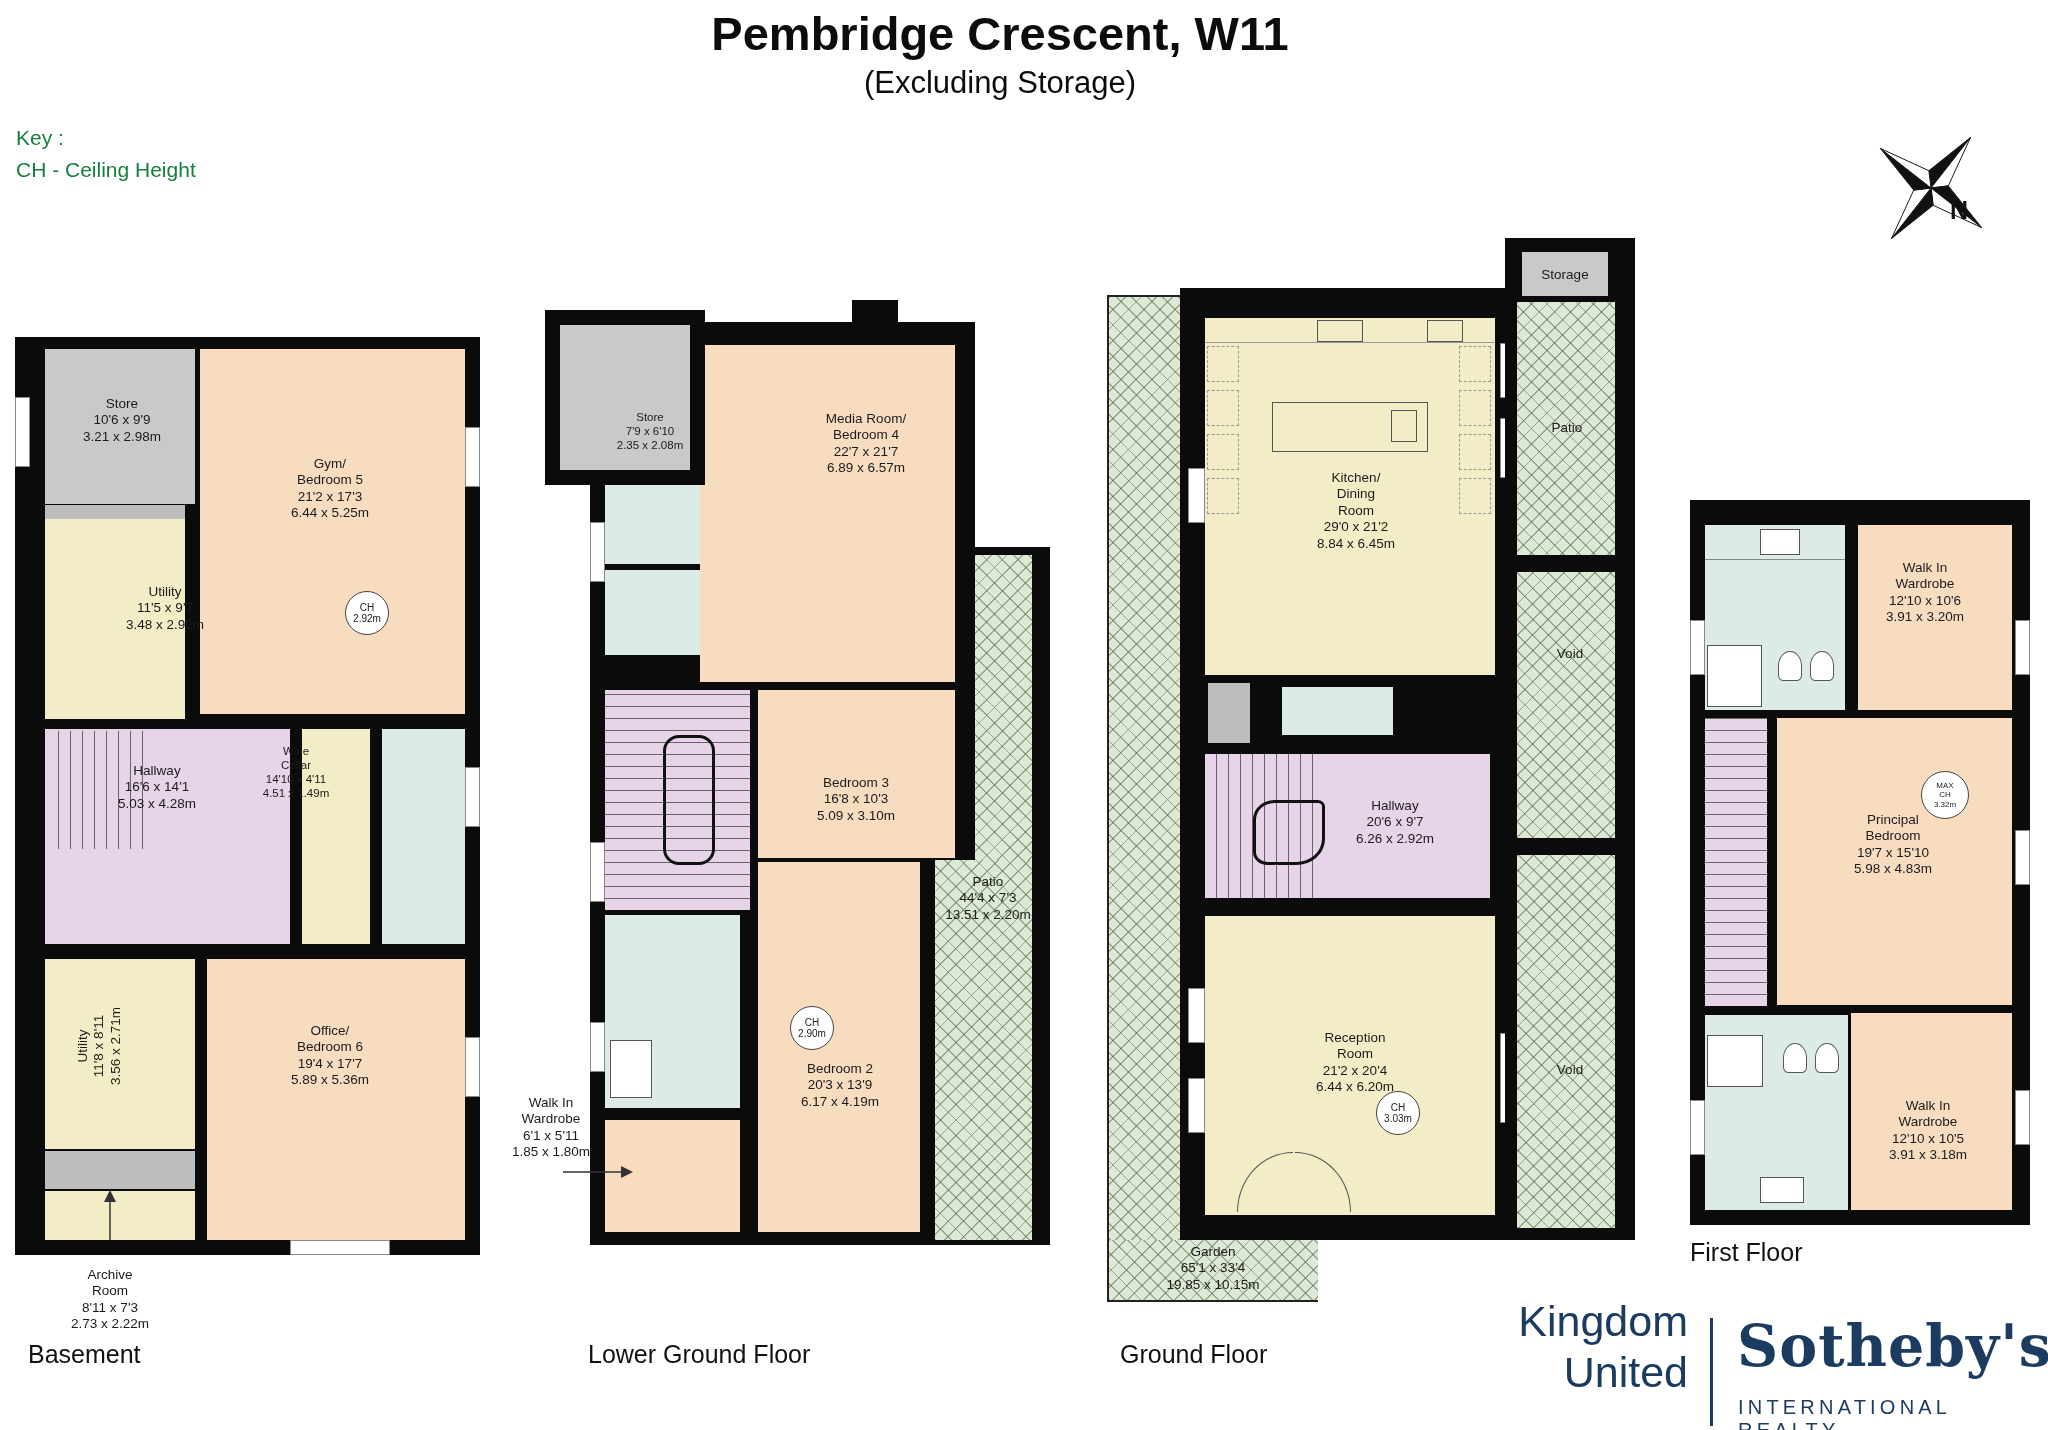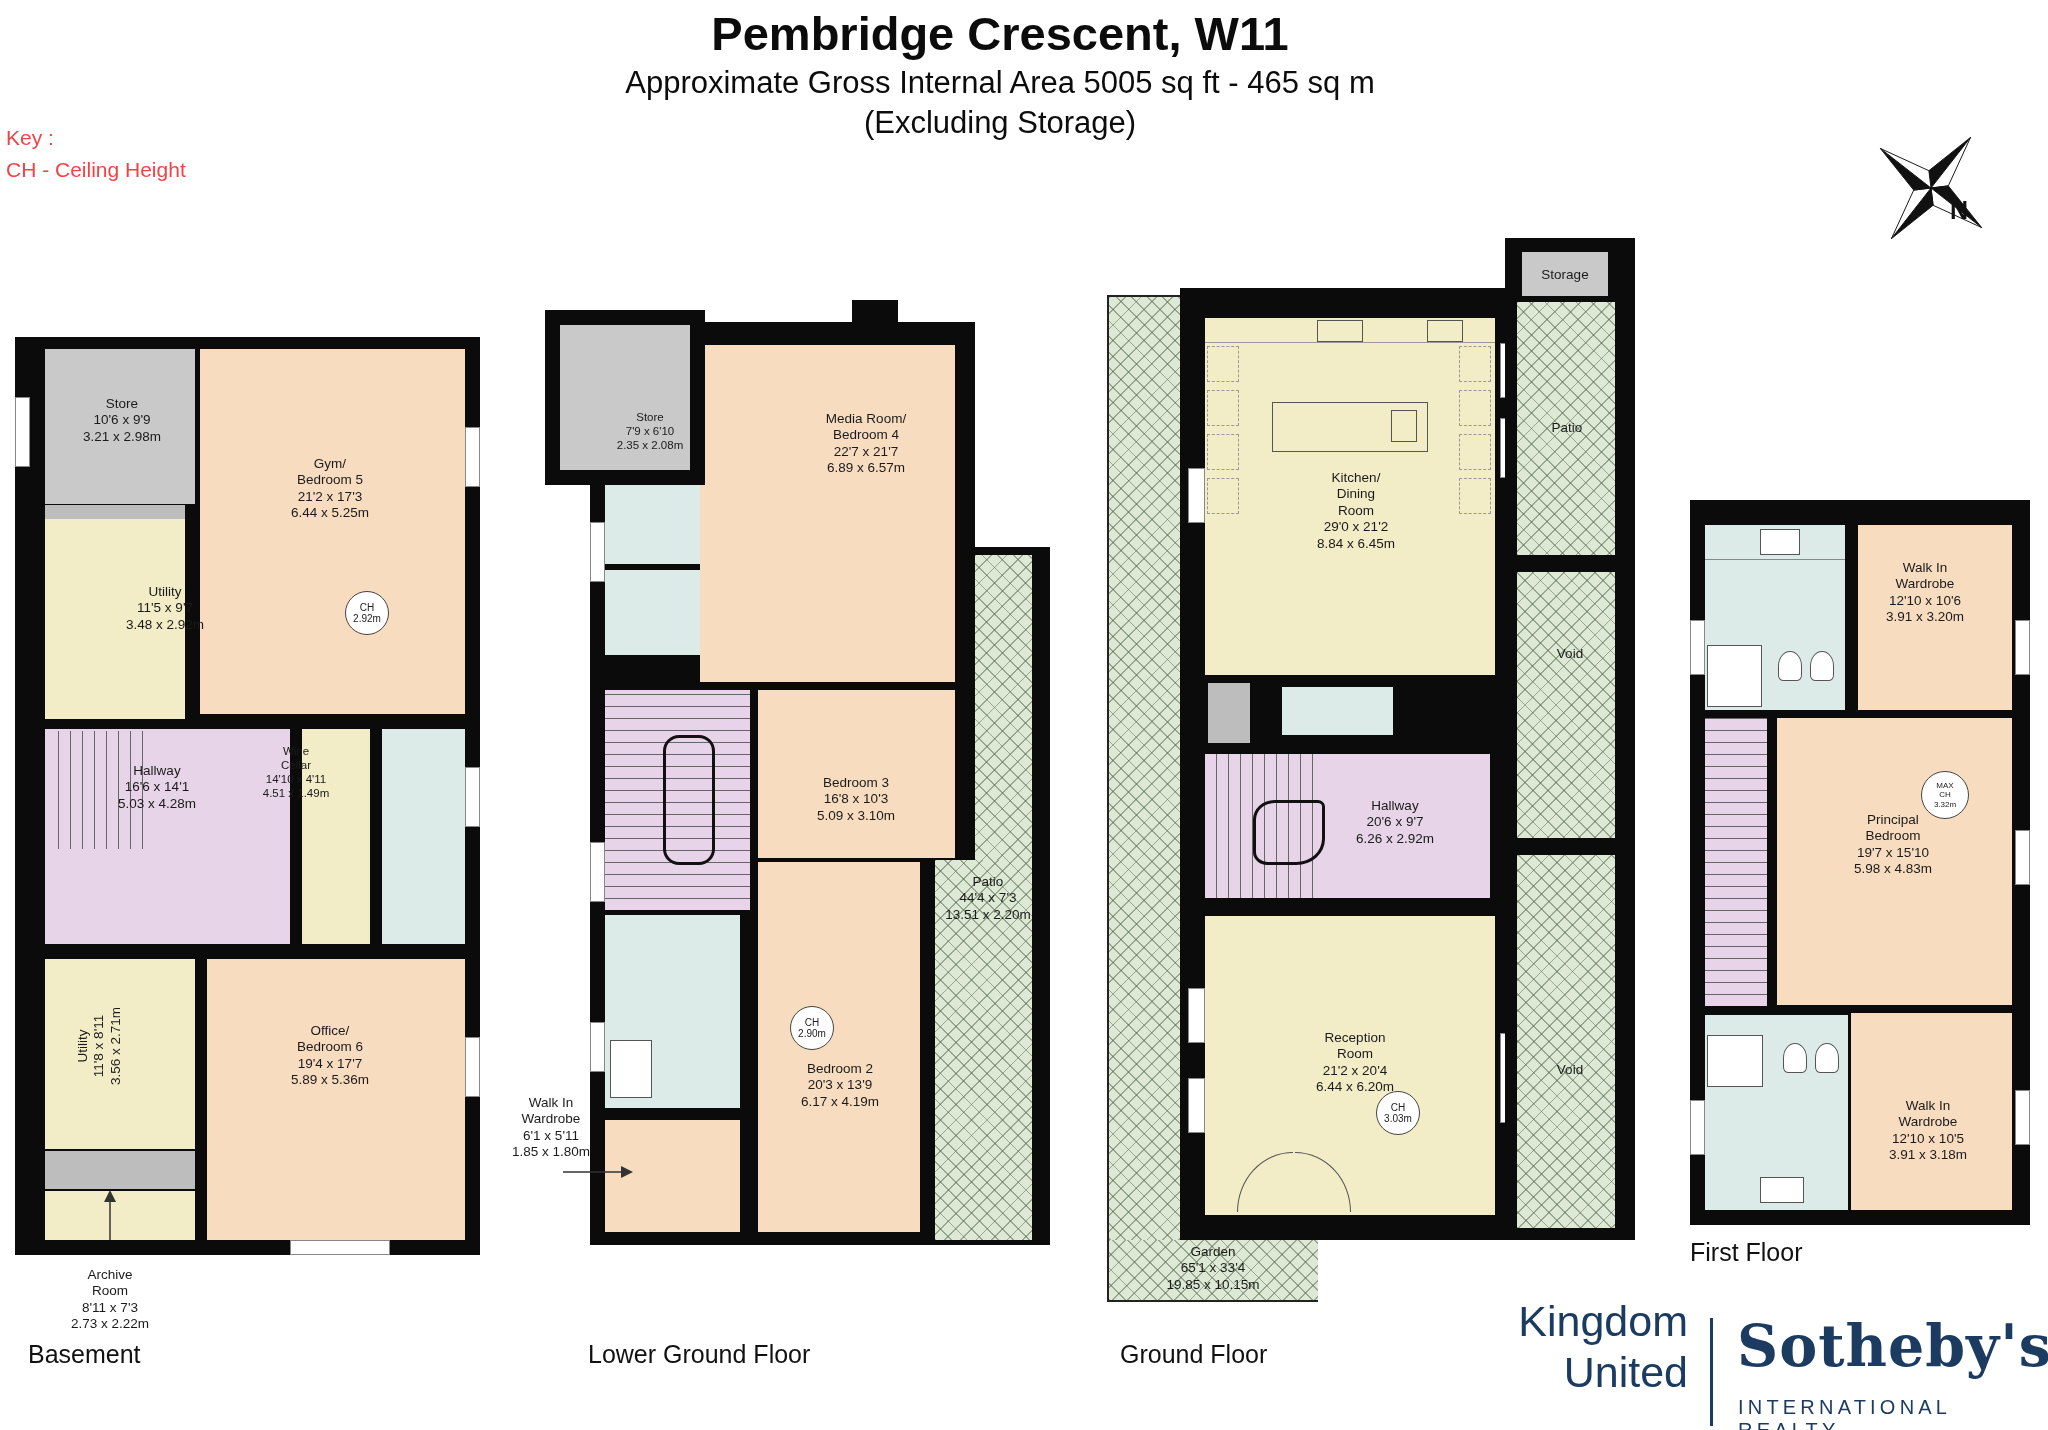--- a/index.html
+++ b/index.html
@@ -22,34 +22,33 @@
   .circ{position:absolute;transform:translate(-50%,-50%);background:#fff;border:1.4px solid #444;border-radius:50%;display:flex;align-items:center;justify-content:center;text-align:center;white-space:pre-line;font-size:10px;line-height:1.15;color:#222;}
   .win{position:absolute;background:#fff;border:1px solid #888;box-sizing:border-box;}
   .floorlbl{position:absolute;font-size:25px;color:#111;}
   .dash{position:absolute;border:1.5px dashed #9a9a9a;box-sizing:border-box;}
   .outline{position:absolute;border:1.5px solid #555;box-sizing:border-box;background:transparent;}
   .rail{position:absolute;border:3px solid #111;border-radius:16px;box-sizing:border-box;background:transparent;}
   .qarc{position:absolute;box-sizing:border-box;background:transparent;}
   .header{position:absolute;left:300px;top:6px;width:1400px;text-align:center;color:#0c0c0c;}
   .header .t{font-size:47px;font-weight:bold;}
   .header .s{font-size:31px;margin-top:4px;}
-  .keyblock{position:absolute;left:6px;top:122px;font-size:21px;color:#ef4444;line-height:1.5;}
+  .keyblock{position:absolute;left:16px;top:122px;font-size:21px;color:#15803d;line-height:1.5;}
   .navy{color:#1c3b61;}
   .brand{font-family:"DejaVu Serif",serif;font-weight:bold;font-size:57px;letter-spacing:1px;}
   .brandsub{font-size:20px;letter-spacing:4.2px;font-weight:500;}
   .uk{font-size:43px;line-height:1.18;text-align:right;font-weight:400;}
 </style>
 </head>
 <body>
 
 <div id="page">
 
   <div class="header">
     <div class="t">Pembridge Crescent, W11</div>
-    <div class="s">Approximate Gross Internal Area 5005 sq ft - 465 sq m</div>
     <div class="s">(Excluding Storage)</div>
   </div>
 
   <div class="keyblock">
     <div>Key :</div>
     <div>CH - Ceiling Height</div>
   </div>
 
   <svg class="abs" style="left:1865px;top:122px;" width="132" height="132" viewBox="0 0 150 150">
     <g transform="rotate(38 75 75)" stroke="#111" stroke-width="1">

